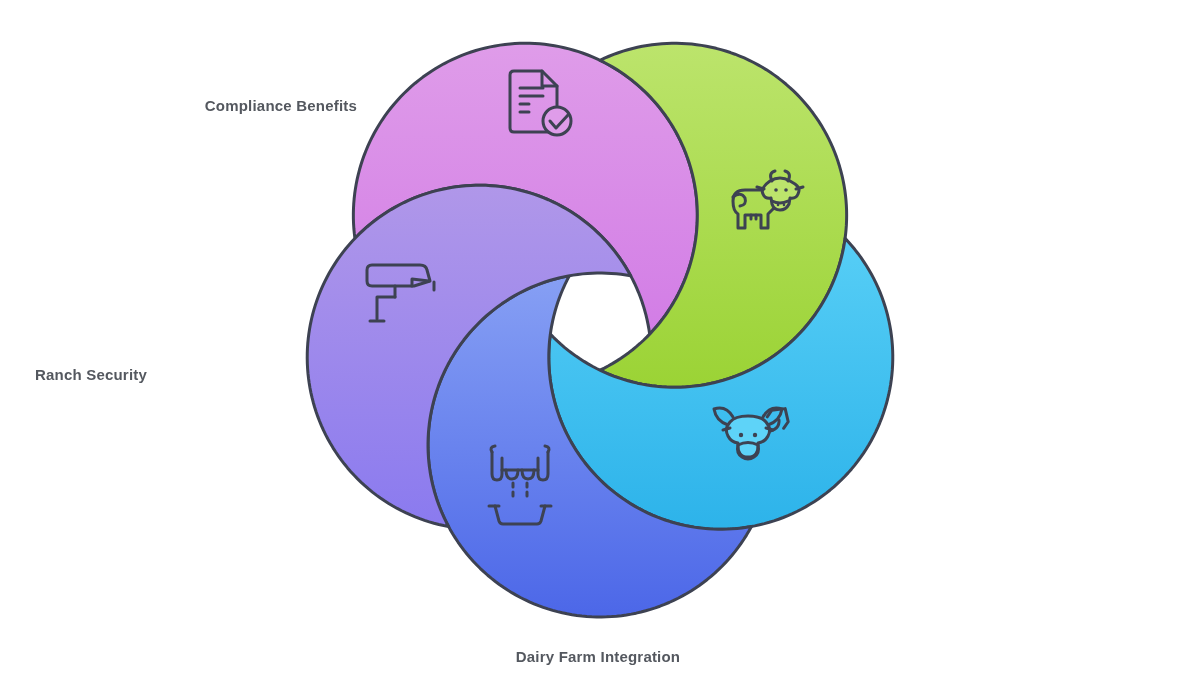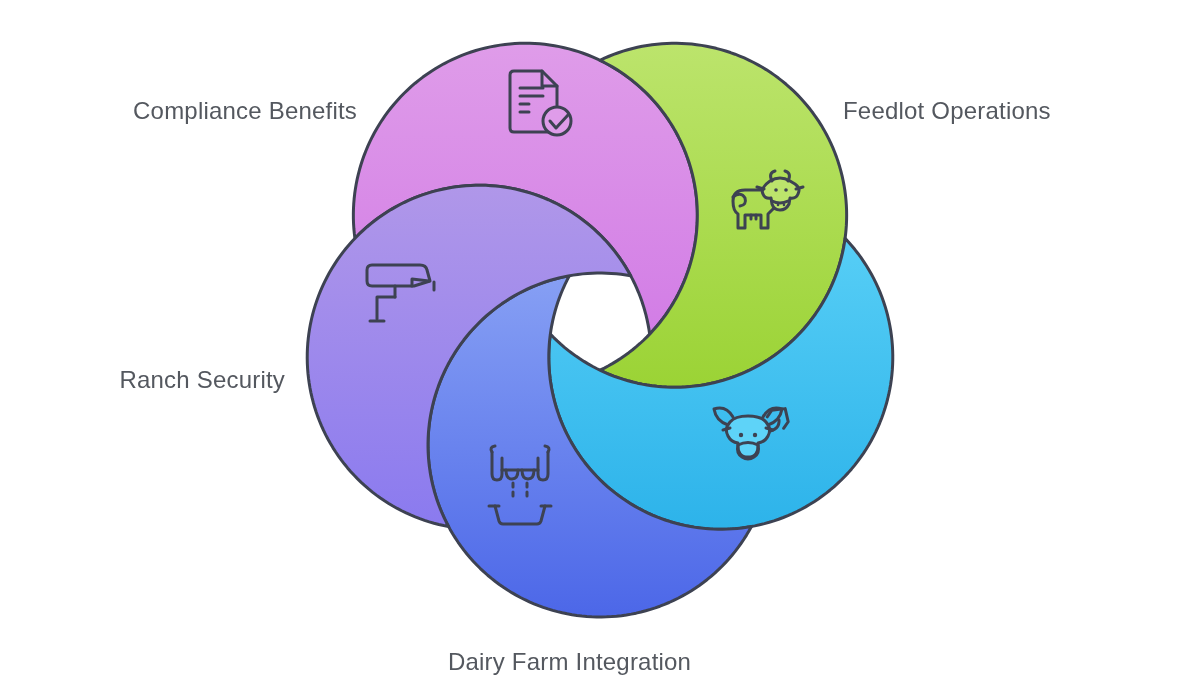--- a/index.html
+++ b/index.html
@@ -2,30 +2,30 @@
 <html><head>
 <meta charset="utf-8">
 <style>
   html,body{margin:0;padding:0;}
   body{width:1200px;height:692px;overflow:hidden;font-family:"Liberation Sans",sans-serif;}
   .canvas{position:relative;width:1200px;height:692px;}
   svg{position:absolute;left:0;top:0;}
   .label{
     position:absolute;
     font-family:"Liberation Sans",sans-serif;
-    font-weight:400;
-    font-size:24px;
+    font-weight:700;
+    font-size:15px;
     letter-spacing:0.2px;
     white-space:nowrap;
   }
   .lbl-compliance{left:107px;top:97px;width:250px;text-align:right;}
   .lbl-feedlot{left:843px;top:97px;}
   .lbl-breeding{left:911px;top:357px;}
-  .lbl-dairy{left:448px;top:648px;width:300px;text-align:left;}
-  .lbl-ranch{left:35px;top:366px;width:250px;text-align:right;}
+  .lbl-dairy{left:448px;top:648px;width:300px;text-align:center;}
+  .lbl-ranch{left:35px;top:366px;width:250px;}
 </style>
 </head>
 <body style="background: rgb(255, 255, 255);">
 
 <div class="canvas">
   <svg id="diagram-svg" width="1200" height="692" viewBox="0 0 1200 692">
       <defs>
         <linearGradient id="grad0" gradientUnits="userSpaceOnUse" x1="525.3512729588559" y1="43.254841714381655" x2="525.3512729588559" y2="387.25484171438166">
           <stop offset="0%" stop-color="#df9ce9"></stop>
           <stop offset="100%" stop-color="#d077e5"></stop>
@@ -108,16 +108,15 @@
         <path d="M -28 -31 H 20 Q 26 -31 27 -26 L 30 -15 L 14 -10 H -28 Q -33 -10 -33 -15 V -26 Q -33 -31 -28 -31 Z" fill="none" stroke="#3d4252" stroke-width="3" stroke-linecap="round" stroke-linejoin="round"></path>
         <path d="M 12 -10 L 12 -17 L 29 -15" fill="none" stroke="#3d4252" stroke-width="3" stroke-linecap="round" stroke-linejoin="round"></path>
         <path d="M 34 -14 V -6" fill="none" stroke="#3d4252" stroke-width="3" stroke-linecap="round" stroke-linejoin="round"></path>
         <path d="M -5 -10 V 1" fill="none" stroke="#3d4252" stroke-width="3" stroke-linecap="round" stroke-linejoin="round"></path>
         <path d="M -5 1 H -23 V 23" fill="none" stroke="#3d4252" stroke-width="3" stroke-linecap="round" stroke-linejoin="round"></path>
         <path d="M -30 25 H -16" fill="none" stroke="#3d4252" stroke-width="3" stroke-linecap="round" stroke-linejoin="round"></path>
       </g>
     </svg>
 
   <div class="label lbl-compliance" style="color: rgb(84, 88, 95);">Compliance Benefits</div>
-  <div class="label lbl-feedlot" style="color: rgb(84, 88, 95);">Feedlot Operations</div>
   <div class="label lbl-dairy" style="color: rgb(84, 88, 95);">Dairy Farm Integration</div>
   <div class="label lbl-ranch" style="color: rgb(84, 88, 95);">Ranch Security</div>
 </div>
 
 </body></html>

